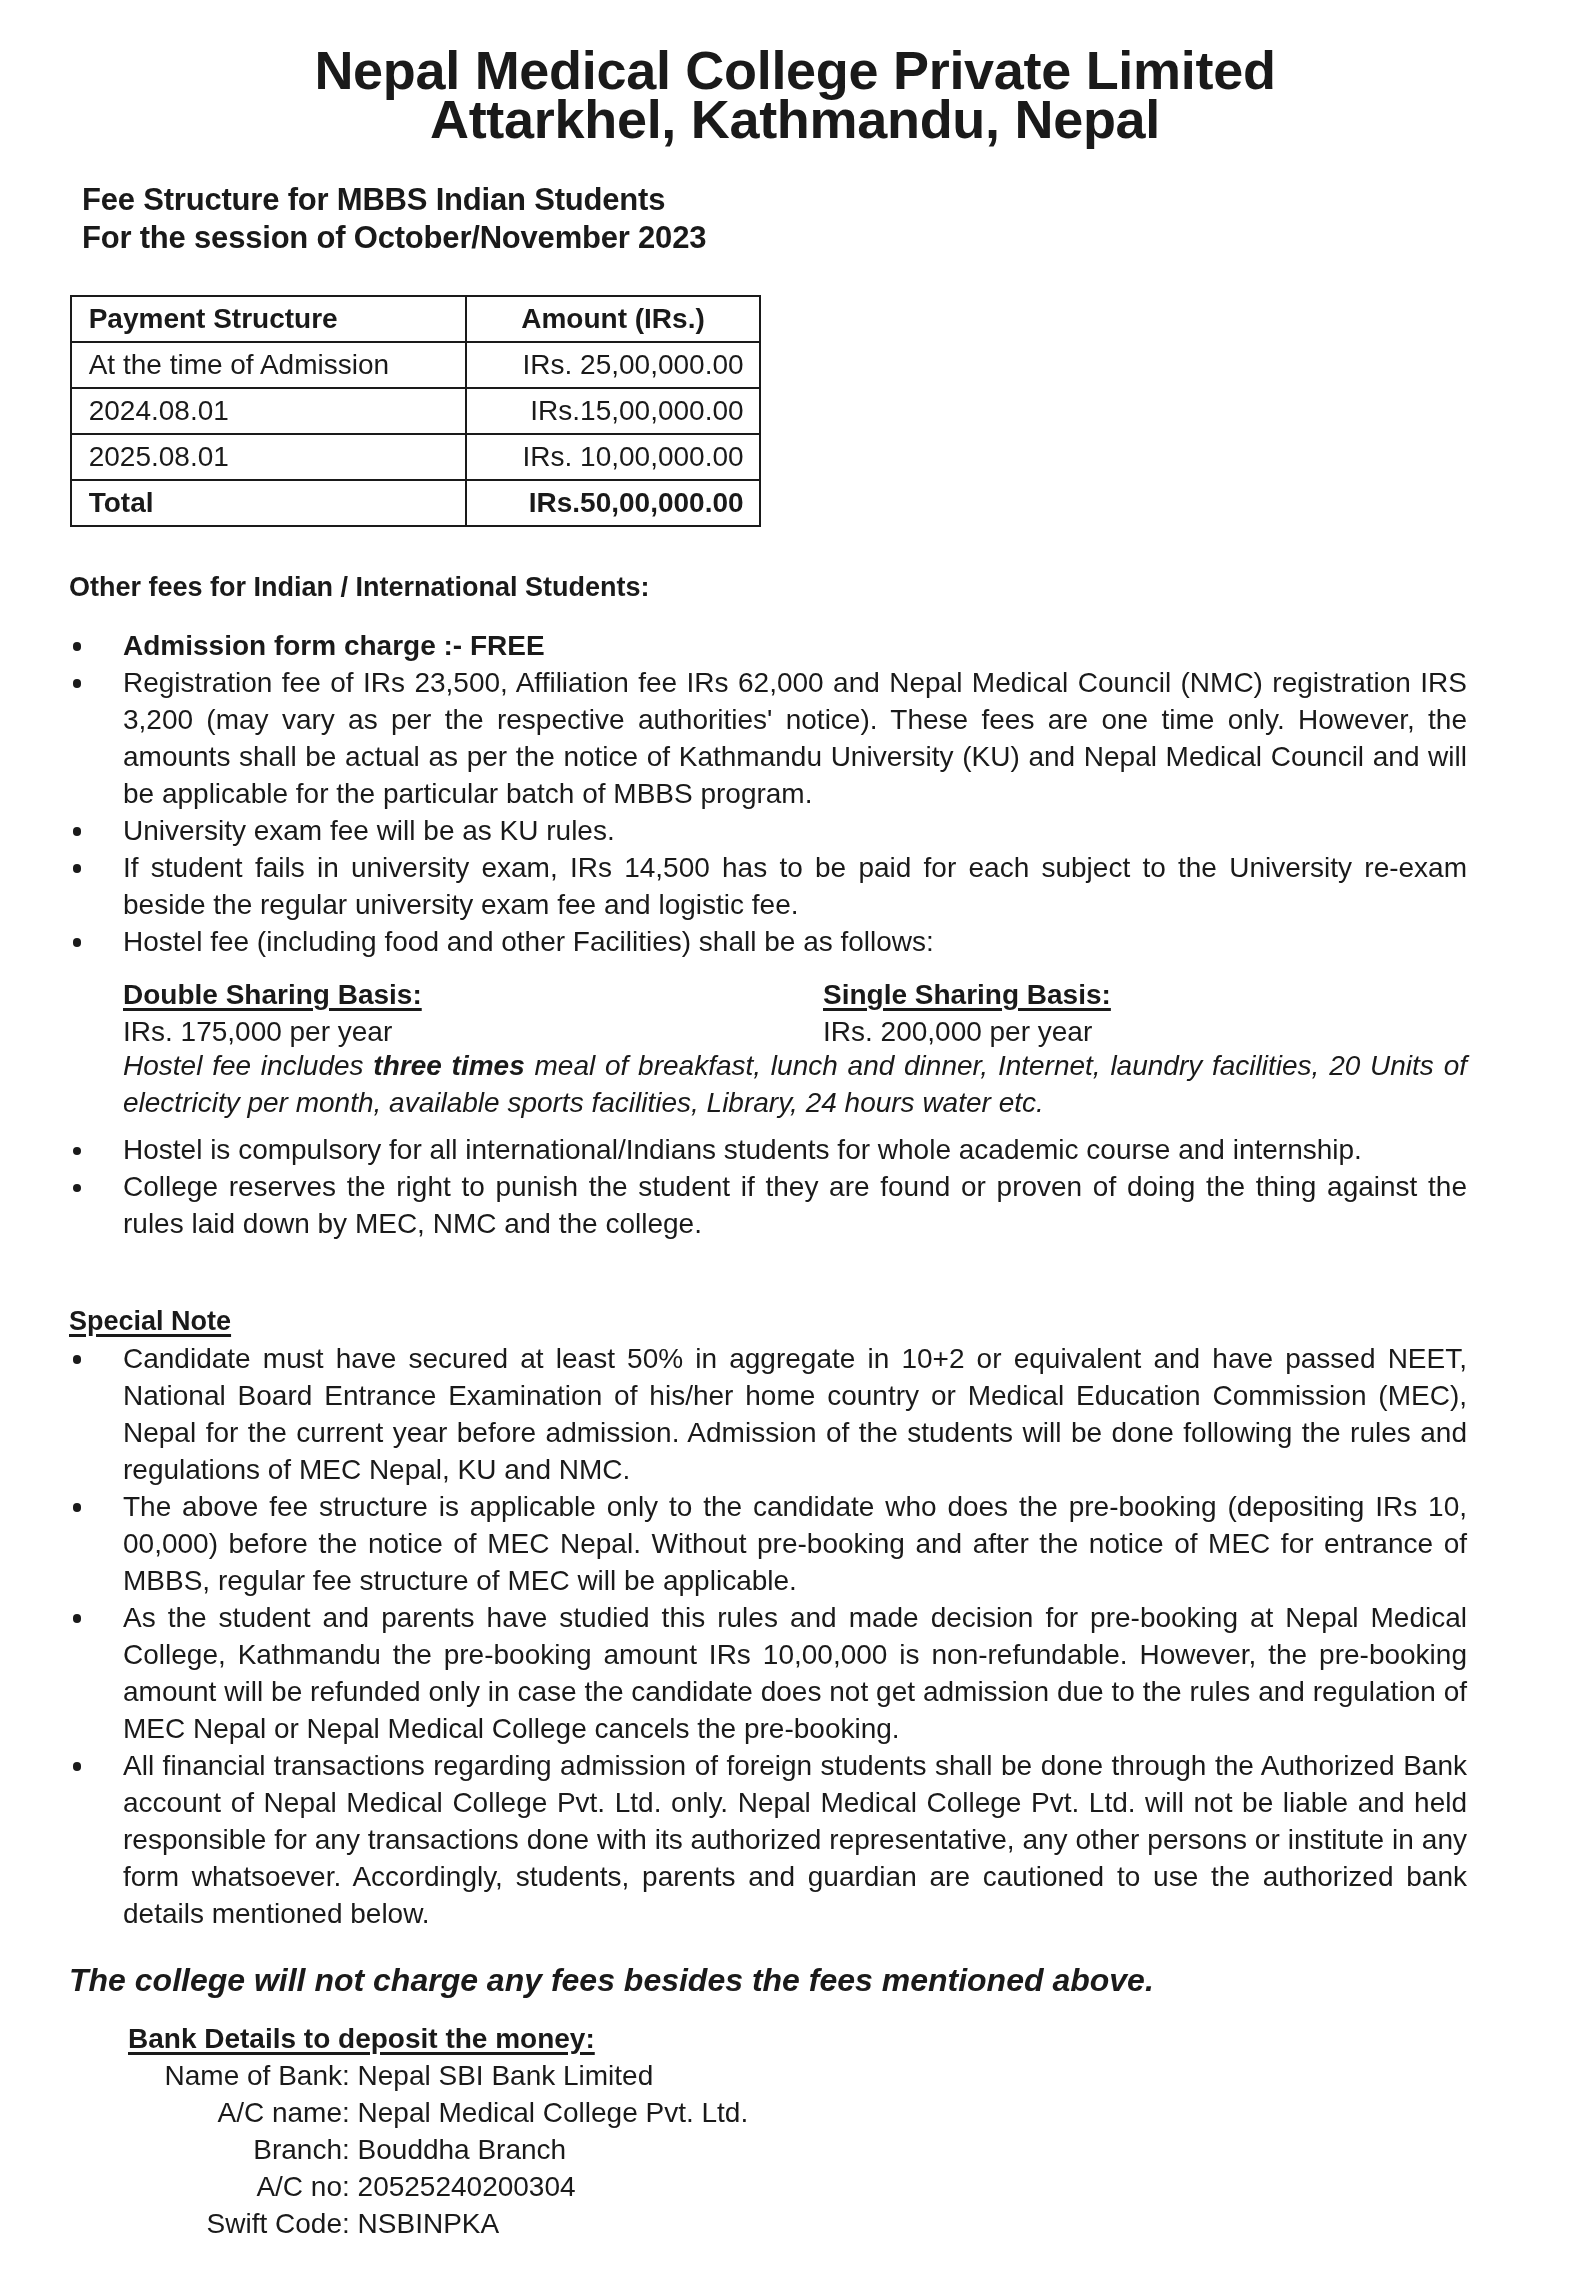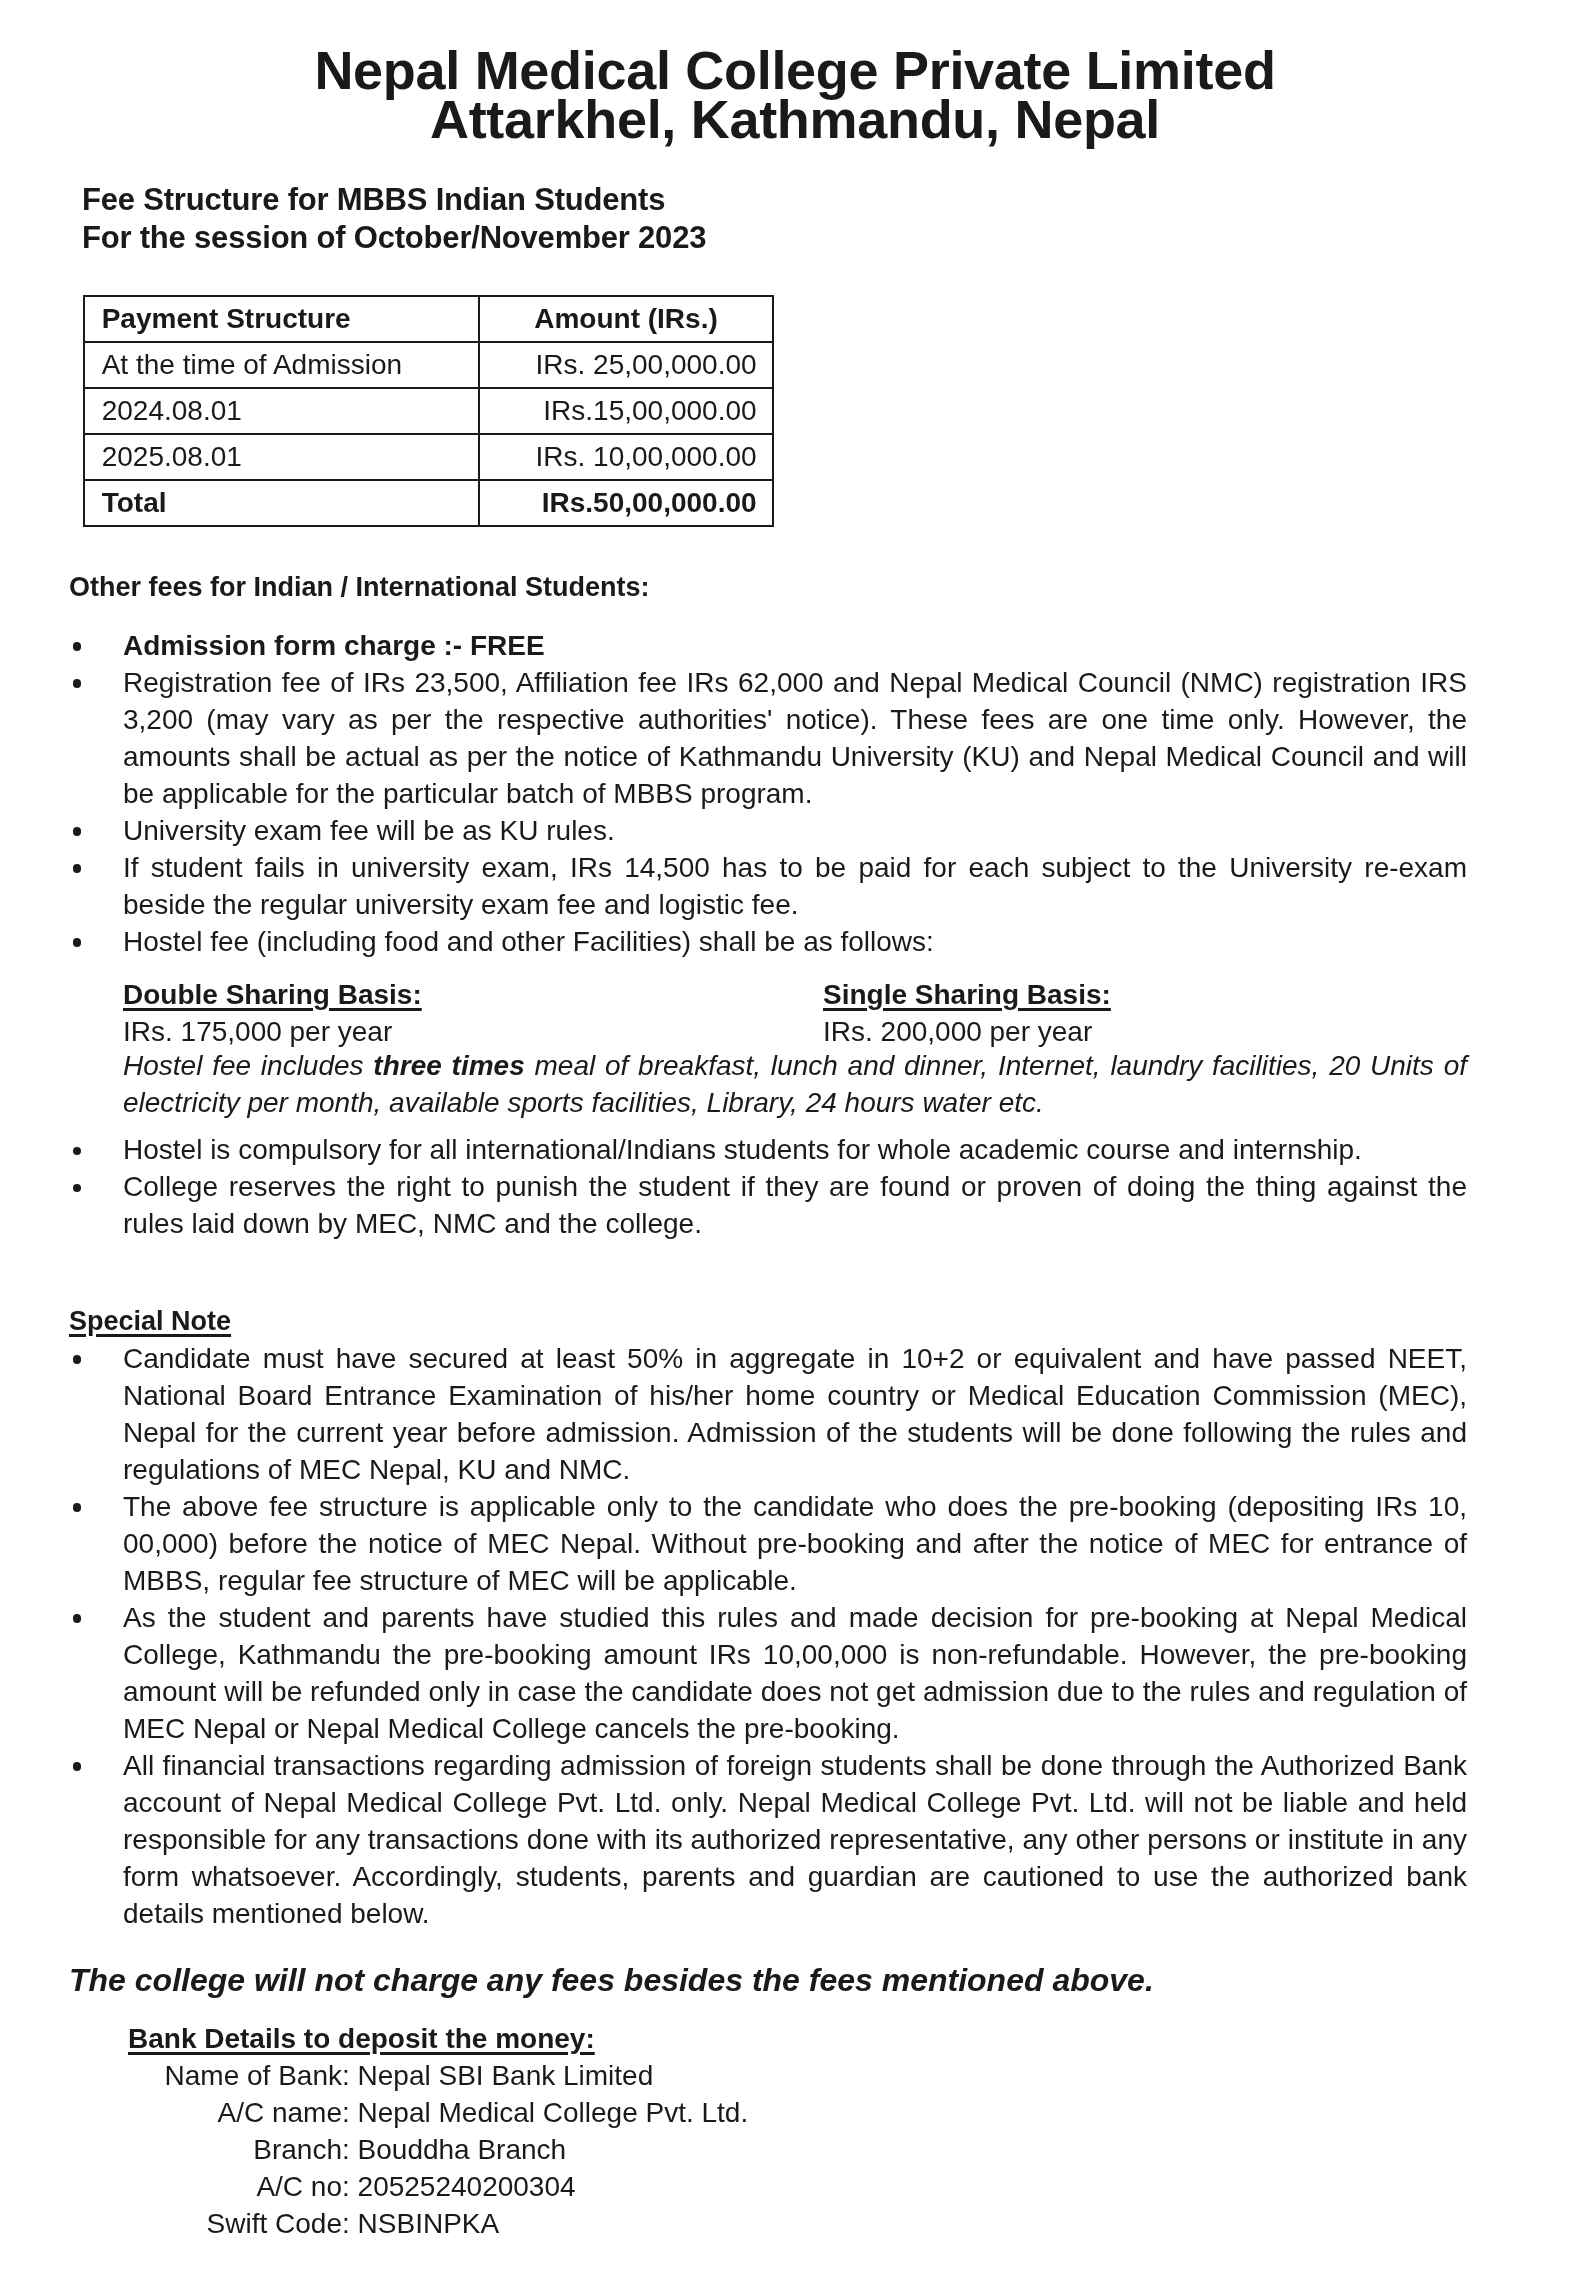--- a/index.html
+++ b/index.html
@@ -9,21 +9,21 @@
     color: #1a1a1a;
     position: relative;
   }
   .page { position: absolute; left: 0; top: 0; width: 1590px; height: 2295px; }
   .header { position: absolute; left: 0; width: 1590px; top: 46px; text-align: center; }
   .header .line { font-weight: bold; font-size: 54px; line-height: 49px; letter-spacing: -0.3px; }
   .subhead { position: absolute; left: 82px; top: 181px; }
   .subhead .line { font-weight: bold; font-size: 31px; line-height: 38px; letter-spacing: -0.2px; }
 
   table.fee {
-    position: absolute; left: 83px; top: 295px;
+    position: absolute; left: 70px; top: 295px;
     border-collapse: collapse; width: 691px;
     font-size: 28px;
   }
   table.fee td, table.fee th {
     border: 2.6px solid #1a1a1a; height: 44px; padding: 0 16.7px;
   }
   table.fee th { font-weight: bold; text-align: left; }
   table.fee th.amt { text-align: center; }
   table.fee td.amt { text-align: right; padding-right: 15.4px; }
   table.fee col.c1 { width: 395px; }

